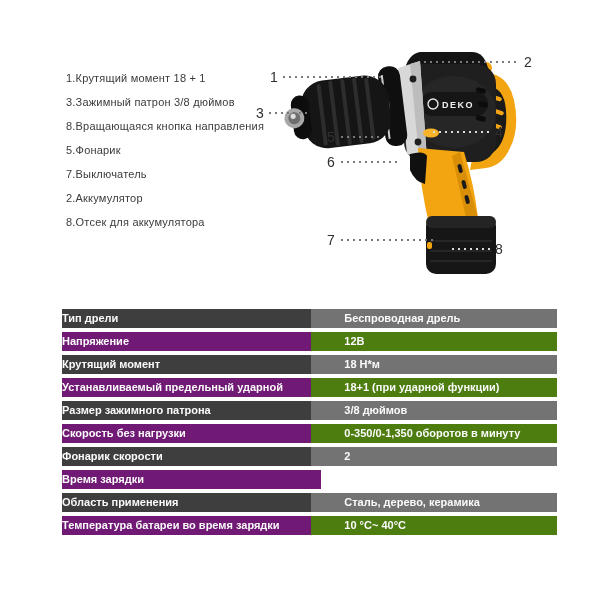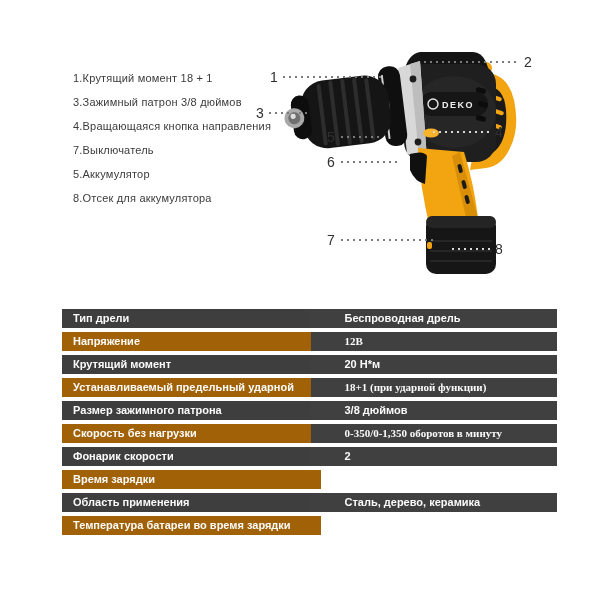--- a/index.html
+++ b/index.html
@@ -3,21 +3,21 @@
 <meta charset="utf-8">
 <style>
   html,body { margin:0; padding:0; }
   body {
     width:600px; height:600px; background:#ffffff; position:relative;
     font-family:"Liberation Sans", sans-serif; overflow:hidden;
   }
   .stage { position:absolute; inset:0; }
 
   
-  .feature-list { position:absolute; left:73px; top:66px; }
+  .feature-list { position:absolute; left:66px; top:66px; }
   .feature-item {
     font-size:11px; color:#3b3b3b; height:24px; line-height:24px;
     white-space:nowrap; letter-spacing:.2px;
   }
 
   
   .callout-num {
     position:absolute; transform:translate(-50%,-50%);
     font-size:14px; color:#2f2f2f;
   }
@@ -32,38 +32,39 @@
   
   .drill-wrap { position:absolute; left:280px; top:50px; width:250px; height:235px; }
 
   
   .spec-table { position:absolute; left:62px; top:309px; width:495px; }
   .spec-row { display:flex; height:19px; margin-bottom:4px; }
   .spec-label, .spec-value {
     box-sizing:border-box; font-size:11px; font-weight:bold; color:#fbfbfb;
     line-height:19px; white-space:nowrap; overflow:hidden;
   }
-  .spec-label { width:259px; padding-left:11px; }
+  .spec-label { width:259px; }
   .spec-value { width:254px; padding-left:33px; }
   .row-odd  .spec-label { background:#3e3e3e; }
-  .row-odd  .spec-value { background:#404040; }
-  .row-even .spec-label { background:#a16207; }
-  .row-even .spec-value { background:#404040;font-family:Liberation Serif, serif; }
+  .row-odd  .spec-value { background:#737373; }
+  .row-even .spec-label { background:#701a75; }
+  .row-even .spec-value { background:#4d7c0f; }
 </style>
 </head>
 <body>
 
 <div class="stage">
 
   <div class="feature-list">
     <div class="feature-item">1.Крутящий момент 18 + 1</div>
     <div class="feature-item">3.Зажимный патрон 3/8 дюймов</div>
-    <div class="feature-item">4.Вращающаяся кнопка направления</div>
+    <div class="feature-item">8.Вращающаяся кнопка направления</div>
+    <div class="feature-item">5.Фонарик</div>
     <div class="feature-item">7.Выключатель</div>
-    <div class="feature-item">5.Аккумулятор</div>
+    <div class="feature-item">2.Аккумулятор</div>
     <div class="feature-item">8.Отсек для аккумулятора</div>
   </div>
 
   <div class="drill-wrap">
     <svg width="250" height="235" viewBox="0 0 250 235">
 
       <g>
         <path d="M196,24 q30,-6 38,26 q6,28 -4,48 q-8,18 -24,20 l-16,2 q10,-48 6,-96 z" fill="#f2a411"></path>
         <path d="M206,36 q18,0 20,24 q2,28 -10,40 q-8,8 -16,6 q6,-36 6,-70 z" fill="#1a1a1a"></path>
         <path d="M212,44 l8,4 -2,8 -8,-4 z" fill="#e8a califor00" fill-opacity="0"></path>
@@ -153,21 +154,21 @@
     <div class="spec-row row-odd">
       <div class="spec-label">Тип дрели</div>
       <div class="spec-value">Беспроводная дрель</div>
     </div>
     <div class="spec-row row-even">
       <div class="spec-label">Напряжение</div>
       <div class="spec-value">12В</div>
     </div>
     <div class="spec-row row-odd">
       <div class="spec-label">Крутящий момент</div>
-      <div class="spec-value">20 Н*м</div>
+      <div class="spec-value">18 Н*м</div>
     </div>
     <div class="spec-row row-even">
       <div class="spec-label">Устанавливаемый предельный ударной</div>
       <div class="spec-value">18+1 (при ударной функции)</div>
     </div>
     <div class="spec-row row-odd">
       <div class="spec-label">Размер зажимного патрона</div>
       <div class="spec-value">3/8 дюймов</div>
     </div>
     <div class="spec-row row-even">
@@ -180,16 +181,17 @@
     </div>
     <div class="spec-row row-even">
       <div class="spec-label">Время зарядки</div>
     </div>
     <div class="spec-row row-odd">
       <div class="spec-label">Область применения</div>
       <div class="spec-value">Сталь, дерево, керамика</div>
     </div>
     <div class="spec-row row-even">
       <div class="spec-label">Температура батареи во время зарядки</div>
+      <div class="spec-value">10 °C~ 40°C</div>
     </div>
   </div>
 
 </div>
 
 </body></html>

